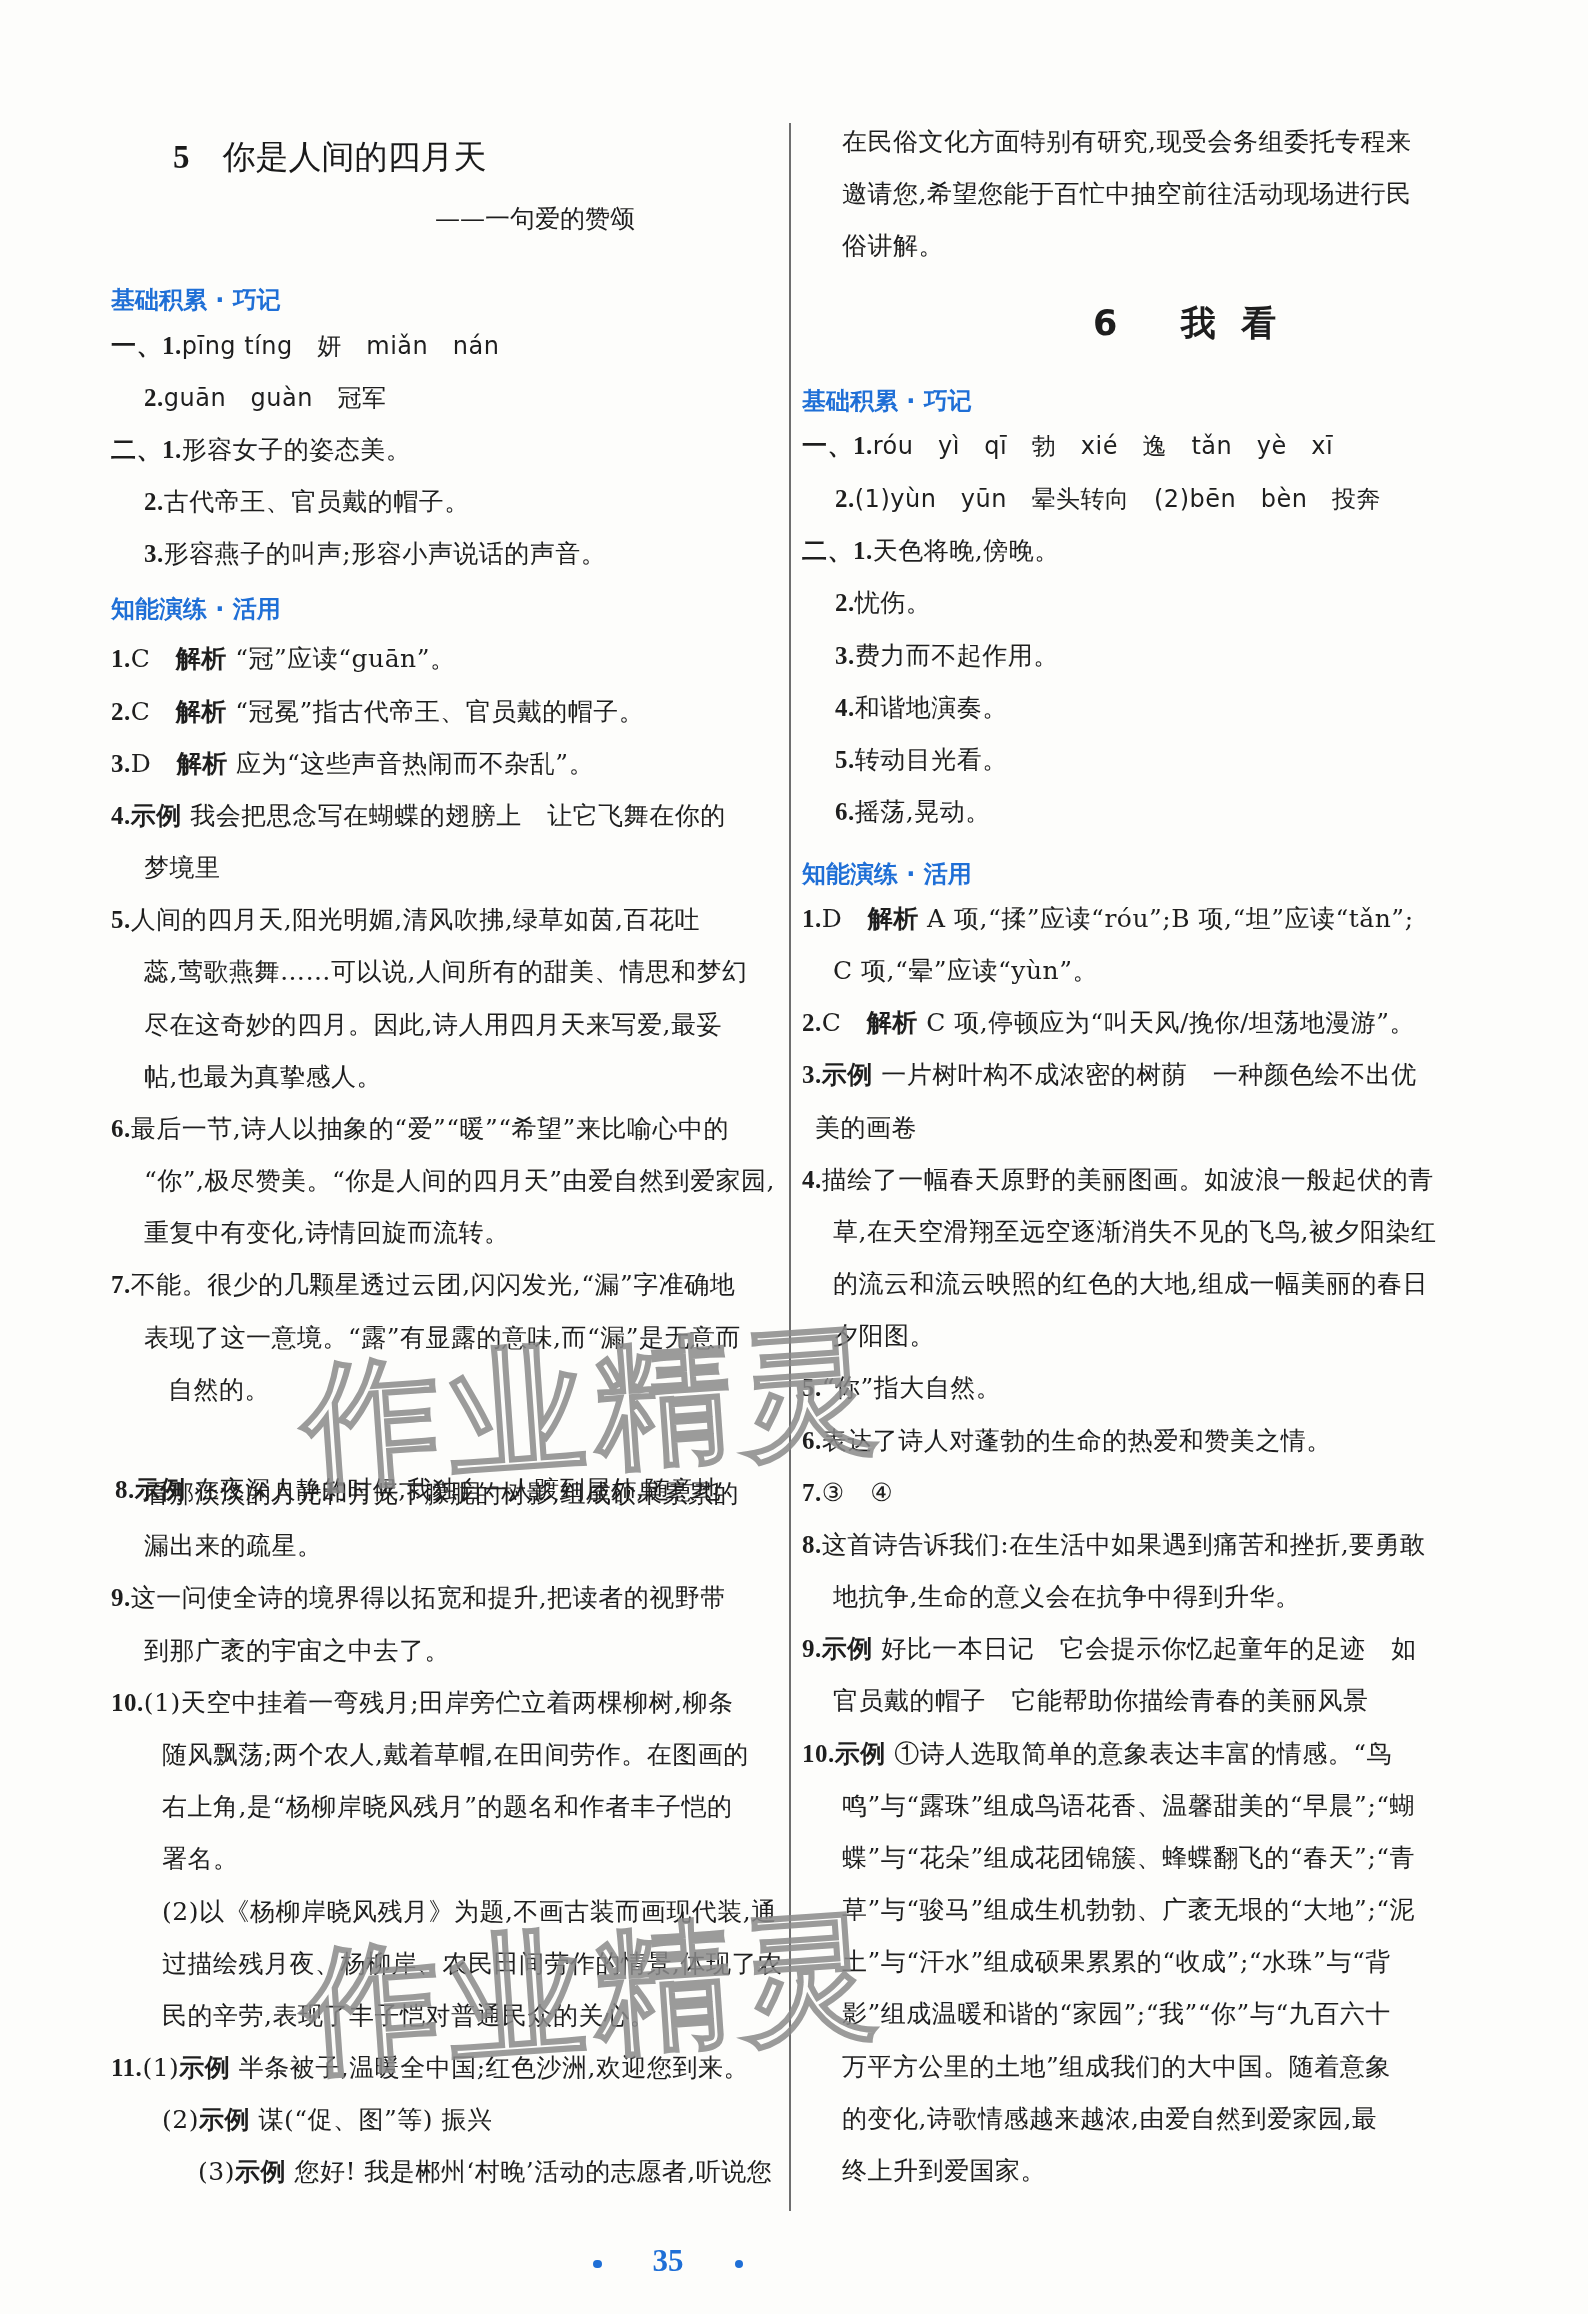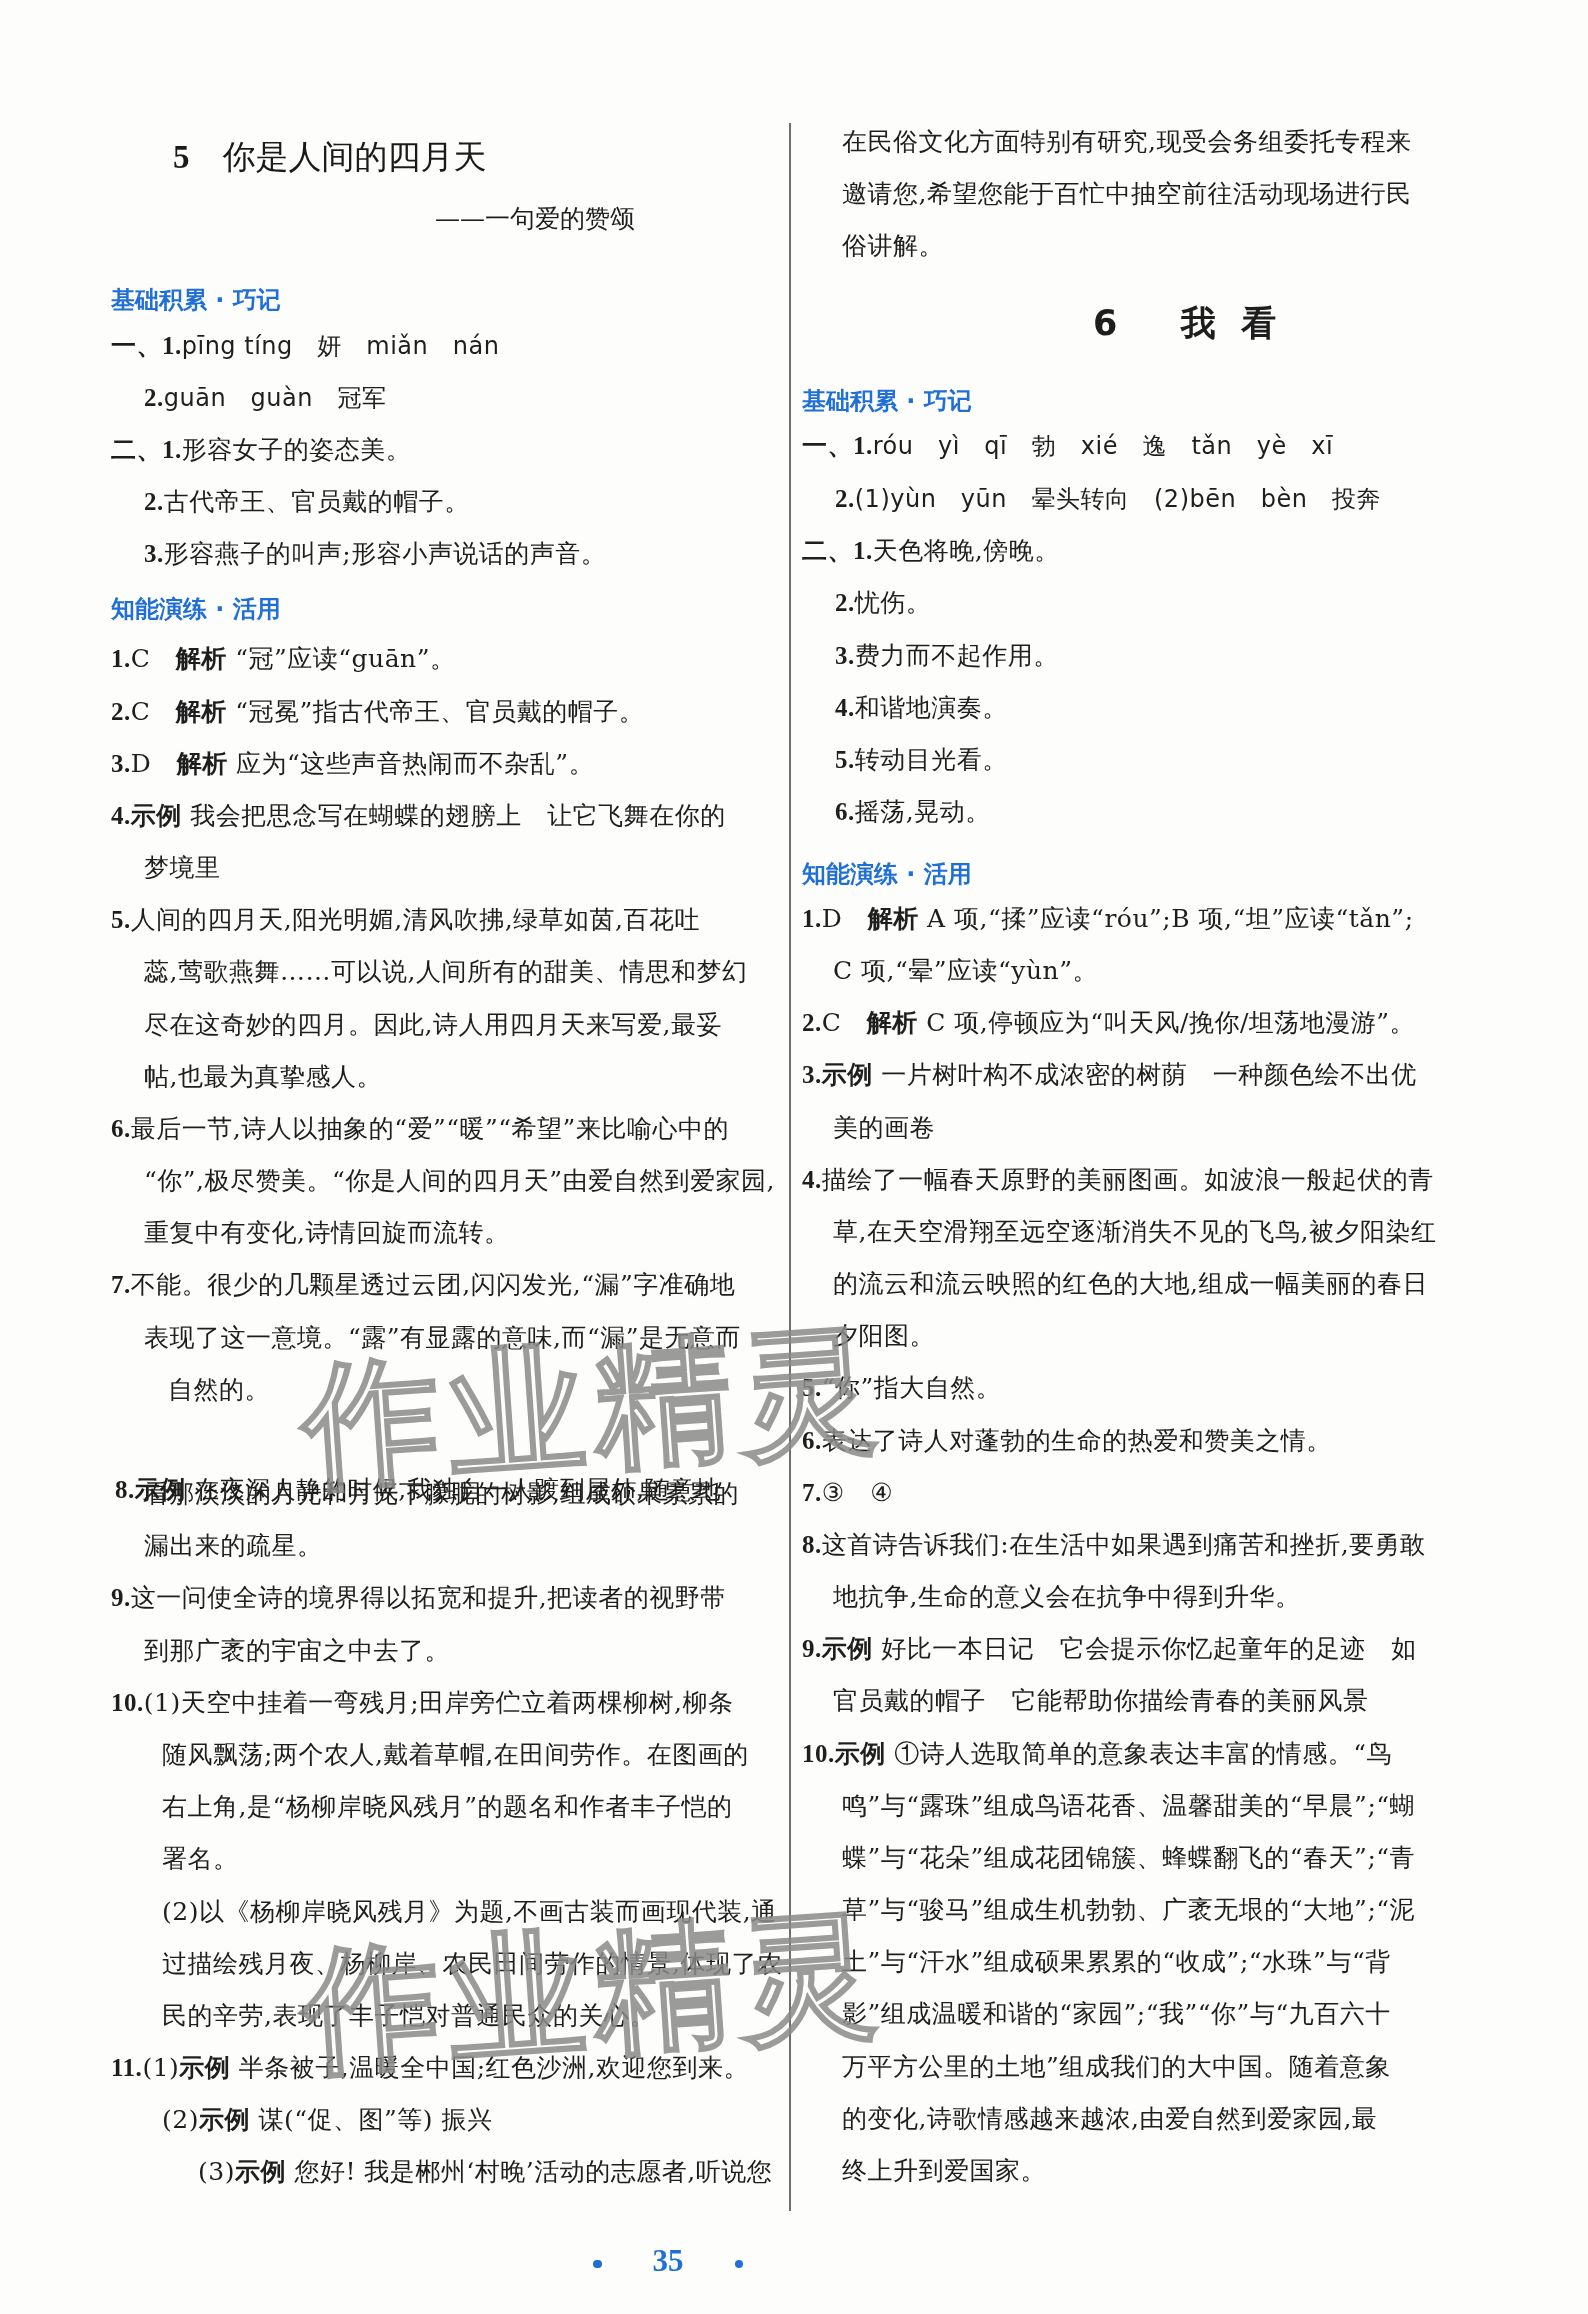--- a/index.html
+++ b/index.html
@@ -103,21 +103,21 @@
       <div class="line" style="top: 743px; left: 33px;"><span class="num">5.</span><span>转动目光看。</span></div>
       <div class="line" style="top: 795px; left: 33px;"><span class="num">6.</span><span>摇荡,晃动。</span></div>
     </div>
 
   <div class="section-head" style="left:0; top:859px;">知能演练 · 活用</div>
   <div id="r-s2">
       <div class="line" style="top: 902px; left: 0px;"><span class="num">1.</span><span>D</span><span>&nbsp;&nbsp;&nbsp;</span><span class="b">解析</span><span>&nbsp;</span><span>A 项,“揉”应读“róu”;B 项,“坦”应读“tǎn”;</span></div>
       <div class="line" style="top: 954px; left: 31px;"><span>C 项,“晕”应读“yùn”。</span></div>
       <div class="line" style="top: 1006px; left: 0px;"><span class="num">2.</span><span>C</span><span>&nbsp;&nbsp;&nbsp;</span><span class="b">解析</span><span>&nbsp;</span><span>C 项,停顿应为“叫天风/挽你/坦荡地漫游”。</span></div>
       <div class="line" style="top: 1058px; left: 0px;"><span class="num">3.</span><span class="b">示例</span><span>&nbsp;</span><span>一片树叶构不成浓密的树荫　一种颜色绘不出优</span></div>
-      <div class="line" style="top: 1111px; left: 31px;"><span>美的画卷</span></div>
+      <div class="line" style="top: 1111px; left: 13px;"><span>美的画卷</span></div>
       <div class="line" style="top: 1163px; left: 0px;"><span class="num">4.</span><span>描绘了一幅春天原野的美丽图画。如波浪一般起伏的青</span></div>
       <div class="line" style="top: 1215px; left: 31px;"><span>草,在天空滑翔至远空逐渐消失不见的飞鸟,被夕阳染红</span></div>
       <div class="line" style="top: 1267px; left: 31px;"><span>的流云和流云映照的红色的大地,组成一幅美丽的春日</span></div>
       <div class="line" style="top: 1319px; left: 31px;"><span>夕阳图。</span></div>
       <div class="line" style="top: 1371px; left: 0px;"><span class="num">5.</span><span>“你”指大自然。</span></div>
       <div class="line" style="top: 1424px; left: 0px;"><span class="num">6.</span><span>表达了诗人对蓬勃的生命的热爱和赞美之情。</span></div>
       <div class="line" style="top: 1476px; left: 0px;"><span class="num">7.</span><span>③　④</span></div>
       <div class="line" style="top: 1528px; left: 0px;"><span class="num">8.</span><span>这首诗告诉我们:在生活中如果遇到痛苦和挫折,要勇敢</span></div>
       <div class="line" style="top: 1580px; left: 31px;"><span>地抗争,生命的意义会在抗争中得到升华。</span></div>
       <div class="line" style="top: 1632px; left: 0px;"><span class="num">9.</span><span class="b">示例</span><span>&nbsp;</span><span>好比一本日记　它会提示你忆起童年的足迹　如</span></div>

